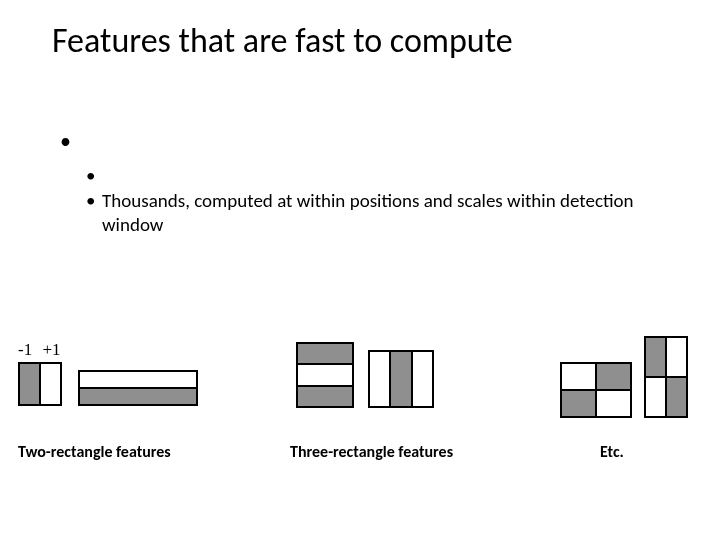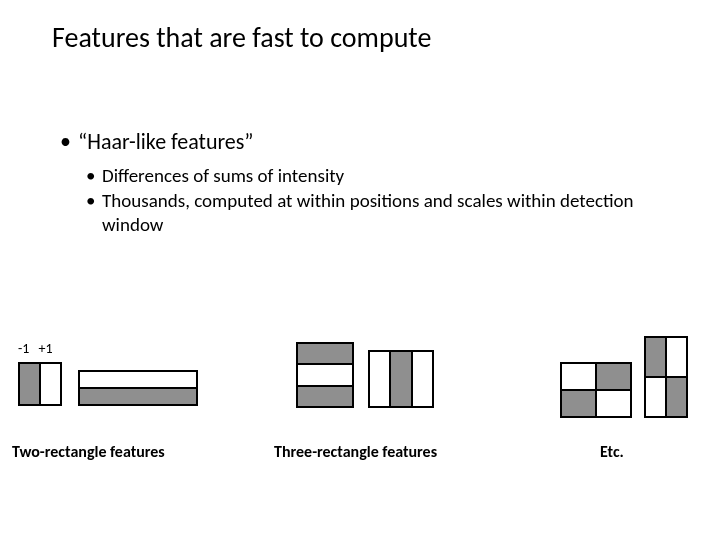--- a/index.html
+++ b/index.html
@@ -1,47 +1,45 @@
 <!DOCTYPE html>
 <html><head>
 <meta charset="utf-8">
 <style>
   * { box-sizing: border-box; margin: 0; padding: 0; }
   html, body { width: 720px; height: 540px; background: #fff; font-family: "Calibri", "Segoe UI", Arial, sans-serif; color: #000; }
   .slide { width: 720px; height: 540px; position: relative; }
-  .title { position: absolute; left: 52px; top: 20px; font-size: 28px; font-weight: 400; }
+  .title { position: absolute; left: 52px; top: 20px; font-size: 34px; font-weight: 400; }
   .bullets { position: absolute; left: 60px; top: 128px; width: 600px; font-size: 22px; line-height: 1.25; }
   .b1 { display: flex; align-items: flex-start; margin-bottom: 8px; }
   .b1 .dot { width: 18px; flex-shrink: 0; }
   .b2 { display: flex; align-items: flex-start; margin-left: 26px; font-size: 19px; margin-bottom: 2px; }
   .b2 .dot { width: 16px; flex-shrink: 0; }
   .figrow { position: absolute; top: 340px; left: 0; width: 720px; height: 120px; }
-  .legend { position: absolute; left: 18px; top: 0; font-size: 14px; }
+  .legend { position: absolute; left: 18px; top: 0; font-size: 17px; font-family: Liberation Serif, serif; }
   .legend .minus { margin-right: 6px; }
   .box { position: absolute; background: #fff; }
   .box rect { stroke: #000; stroke-width: 2; }
   .captions { position: absolute; top: 442px; left: 0; width: 720px; font-size: 16px; font-weight: 600; }
-  .cap1 { position: absolute; left: 12px; }
-  .cap2 { position: absolute; left: 274px; }
+  .cap1 { position: absolute; left: 18px; }
+  .cap2 { position: absolute; left: 290px; }
   .cap3 { position: absolute; left: 600px; }
 </style>
 </head>
 <body>
 
 <div class="slide">
   <div class="title">Features that are fast to compute</div>
 
   <div class="bullets">
     <div class="b1">
       <span class="dot">•</span>
-      <span>“Haar-like features”</span>
     </div>
     <div class="b2">
       <span class="dot">•</span>
-      <span>Differences of sums of intensity</span>
     </div>
     <div class="b2">
       <span class="dot">•</span>
       <span>Thousands, computed at within positions and scales within detection window</span>
     </div>
   </div>
 
   <div class="figrow">
     <div class="legend">
       <span class="minus">-1</span>

